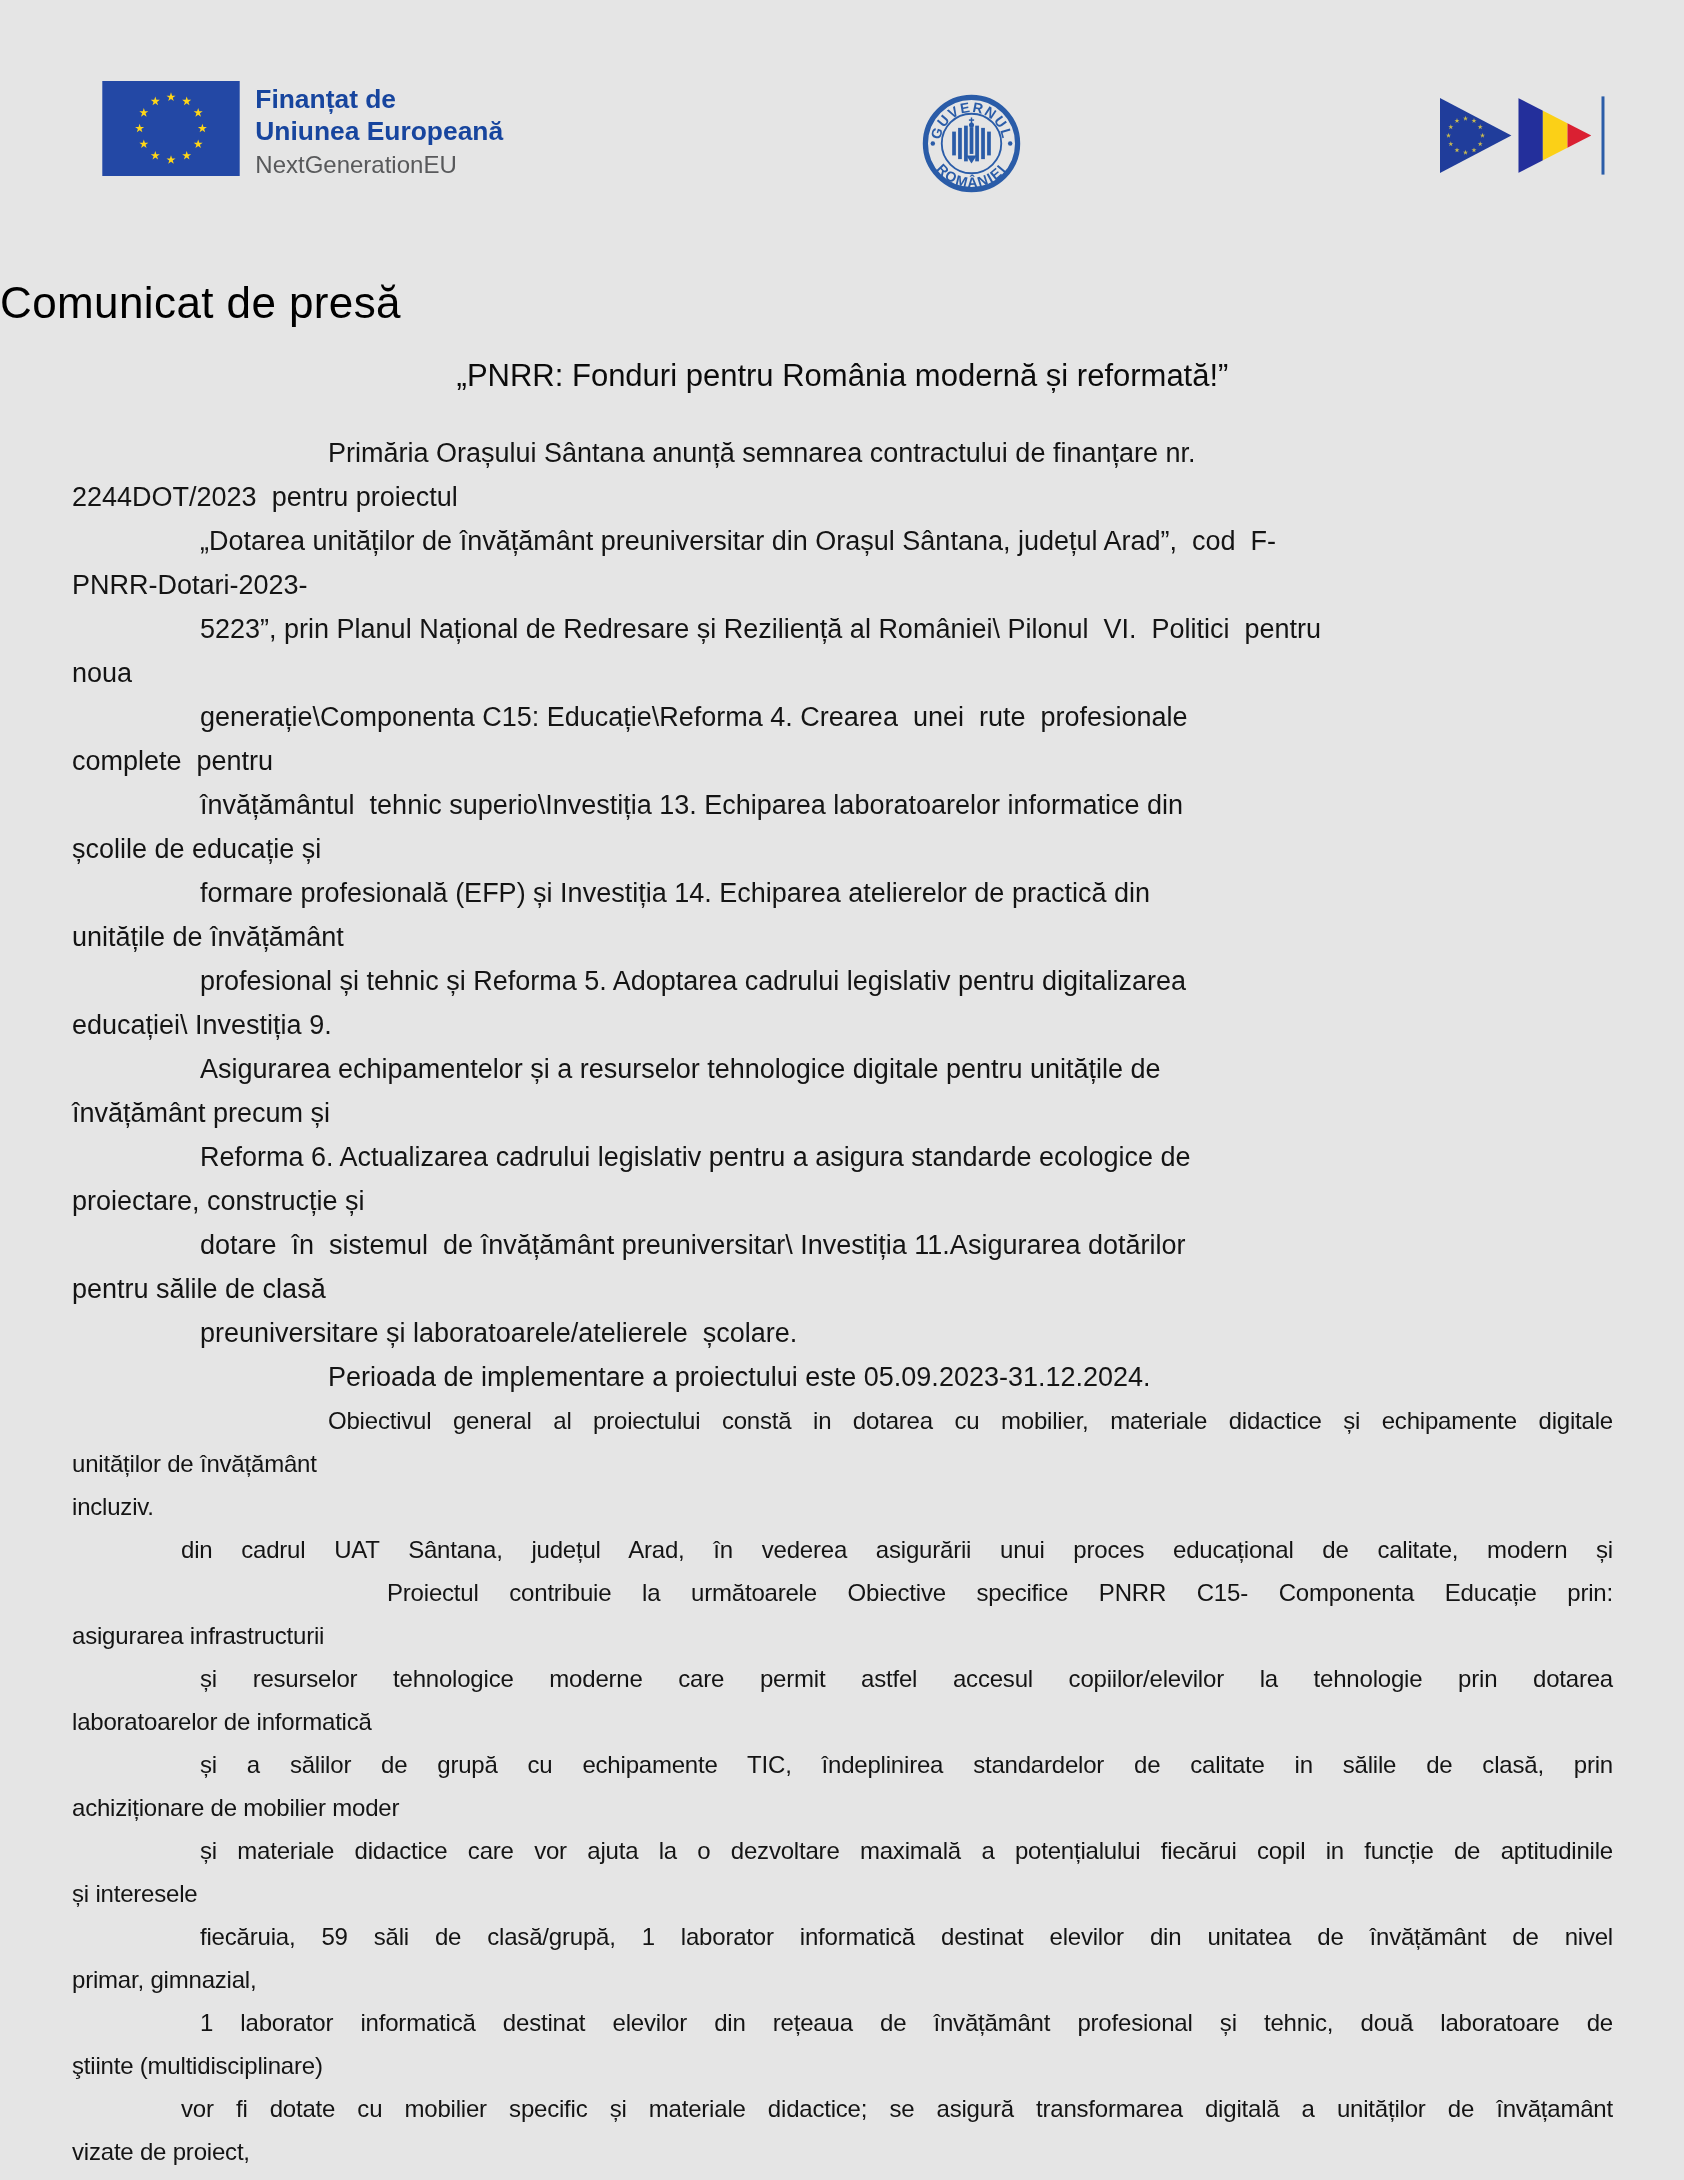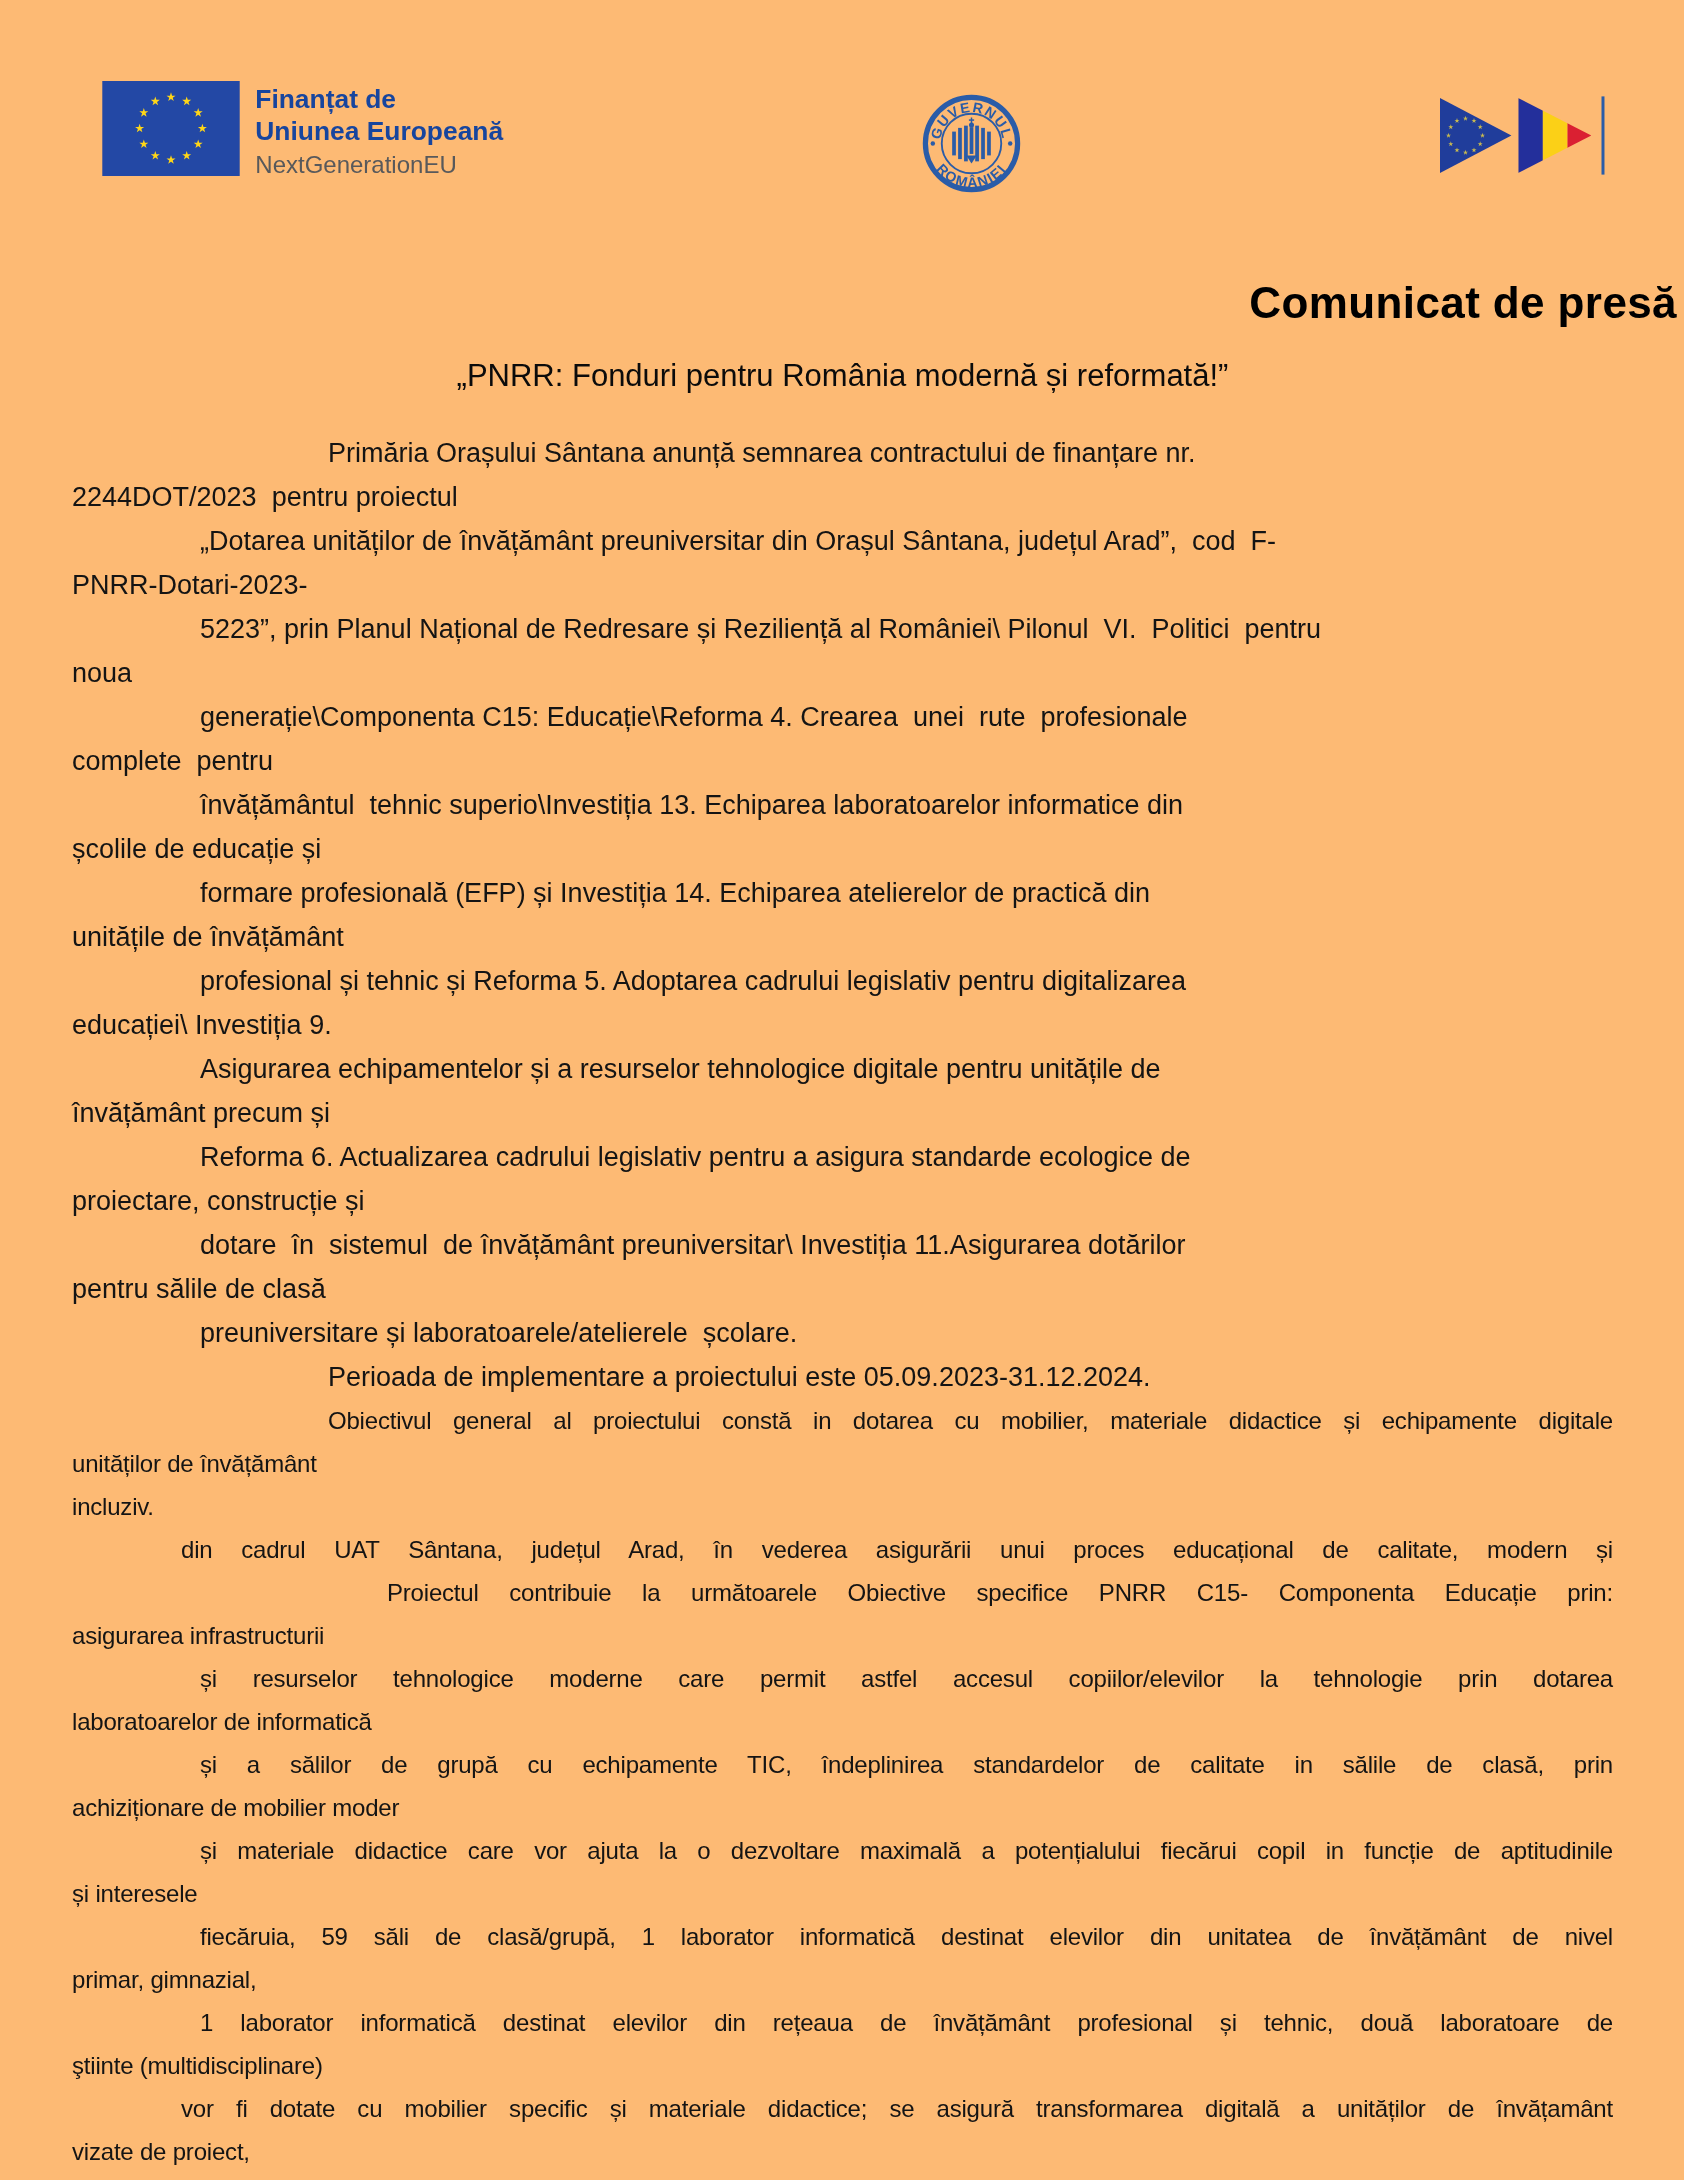--- a/index.html
+++ b/index.html
@@ -1,20 +1,20 @@
 <!DOCTYPE html>
 <html lang="ro" style="font-size:13.6px"><head>
 <meta charset="utf-8">
 <style>
   html,body{margin:0;padding:0;background:#ffffff;}
   .page{
     position:relative;
     width:1685px;
     height:2181px;
-    background:#fdba74;
+    background:#e5e5e5;
     font-family:"Liberation Sans", sans-serif;
     color:#141414;
     overflow:hidden;
   }
   
   header{
     display:flex;
     justify-content:space-between;
     align-items:flex-start;
     margin:81px 75px 0 102px;
@@ -29,24 +29,24 @@
   .pnrr-block{display:flex;align-items:flex-start;margin-top:12px;}
   .pnrr-flags{width:170px;height:85px;display:block;}
   .pnrr-text{margin-left:12px;padding-top:1.7px;}
   .pnrr-text div{
     font-weight:700;font-size:34px;line-height:38px;
     color:#1D5AA8;letter-spacing:-0.4px;white-space:nowrap;
   }
   
   h1{
     margin:66px 8px 0 0;
-    text-align:right;
+    text-align:left;
     font-size:44px;
     line-height:48px;
-    font-weight:700;
+    font-weight:400;
     color:#000;
     letter-spacing:0.4px;
   }
   .subtitle{
     margin-top:31px;
     text-align:center;
     font-size:31px;
     line-height:36px;
     color:#0b0b0b;
   }

